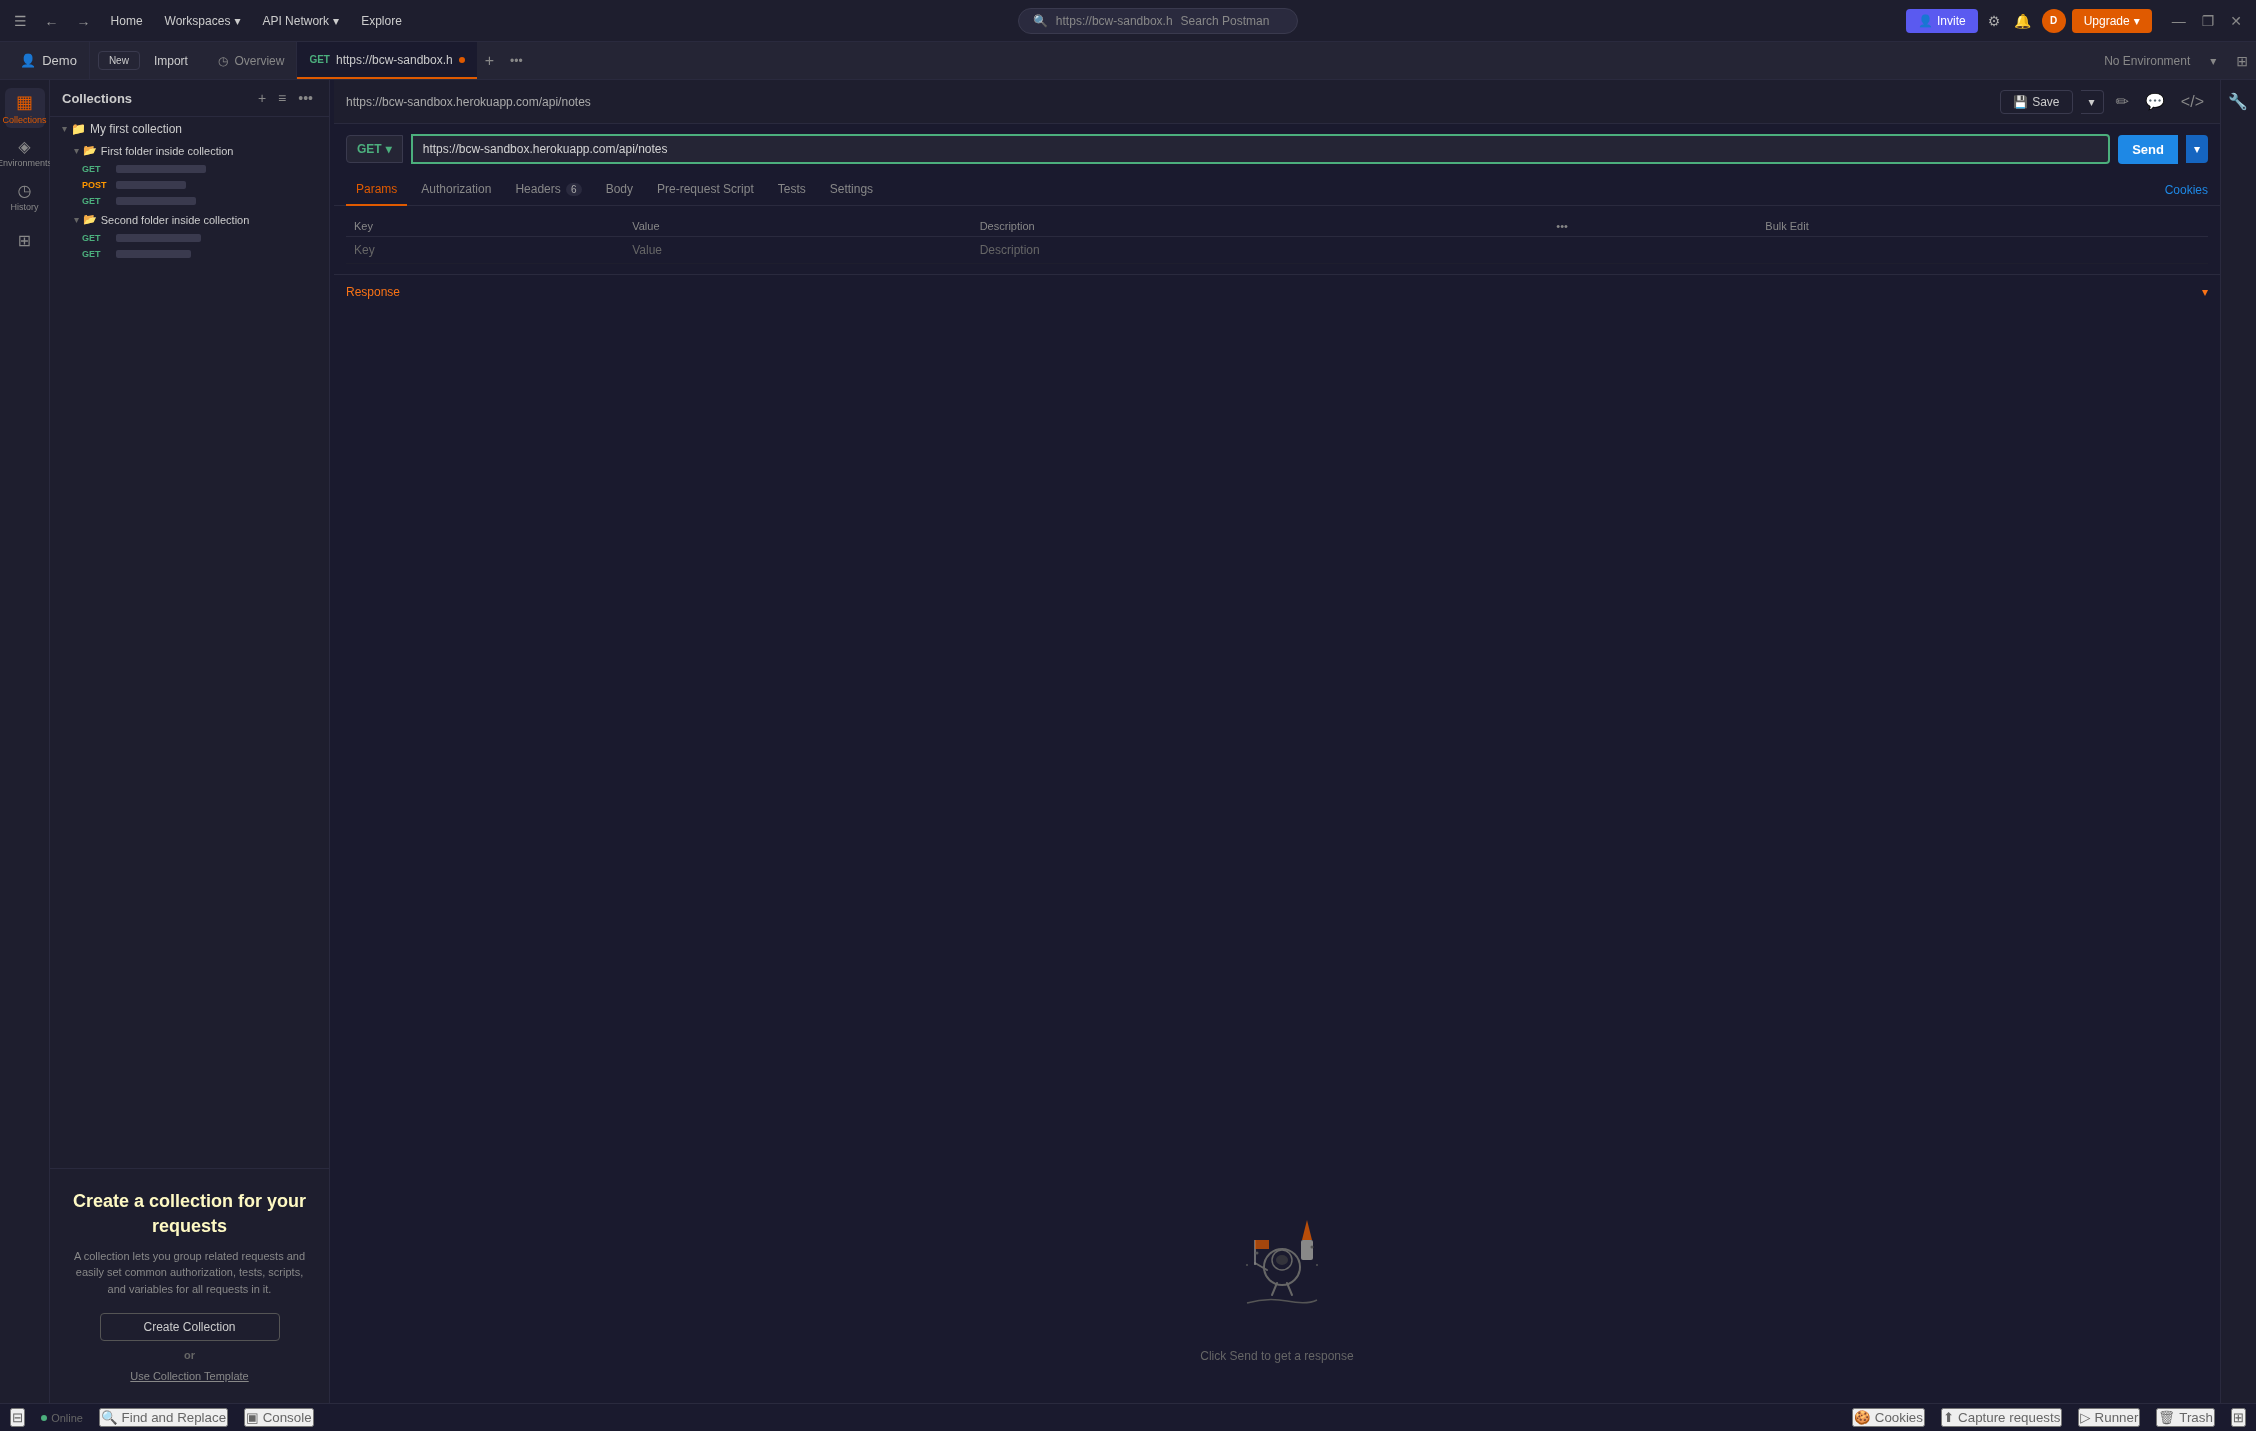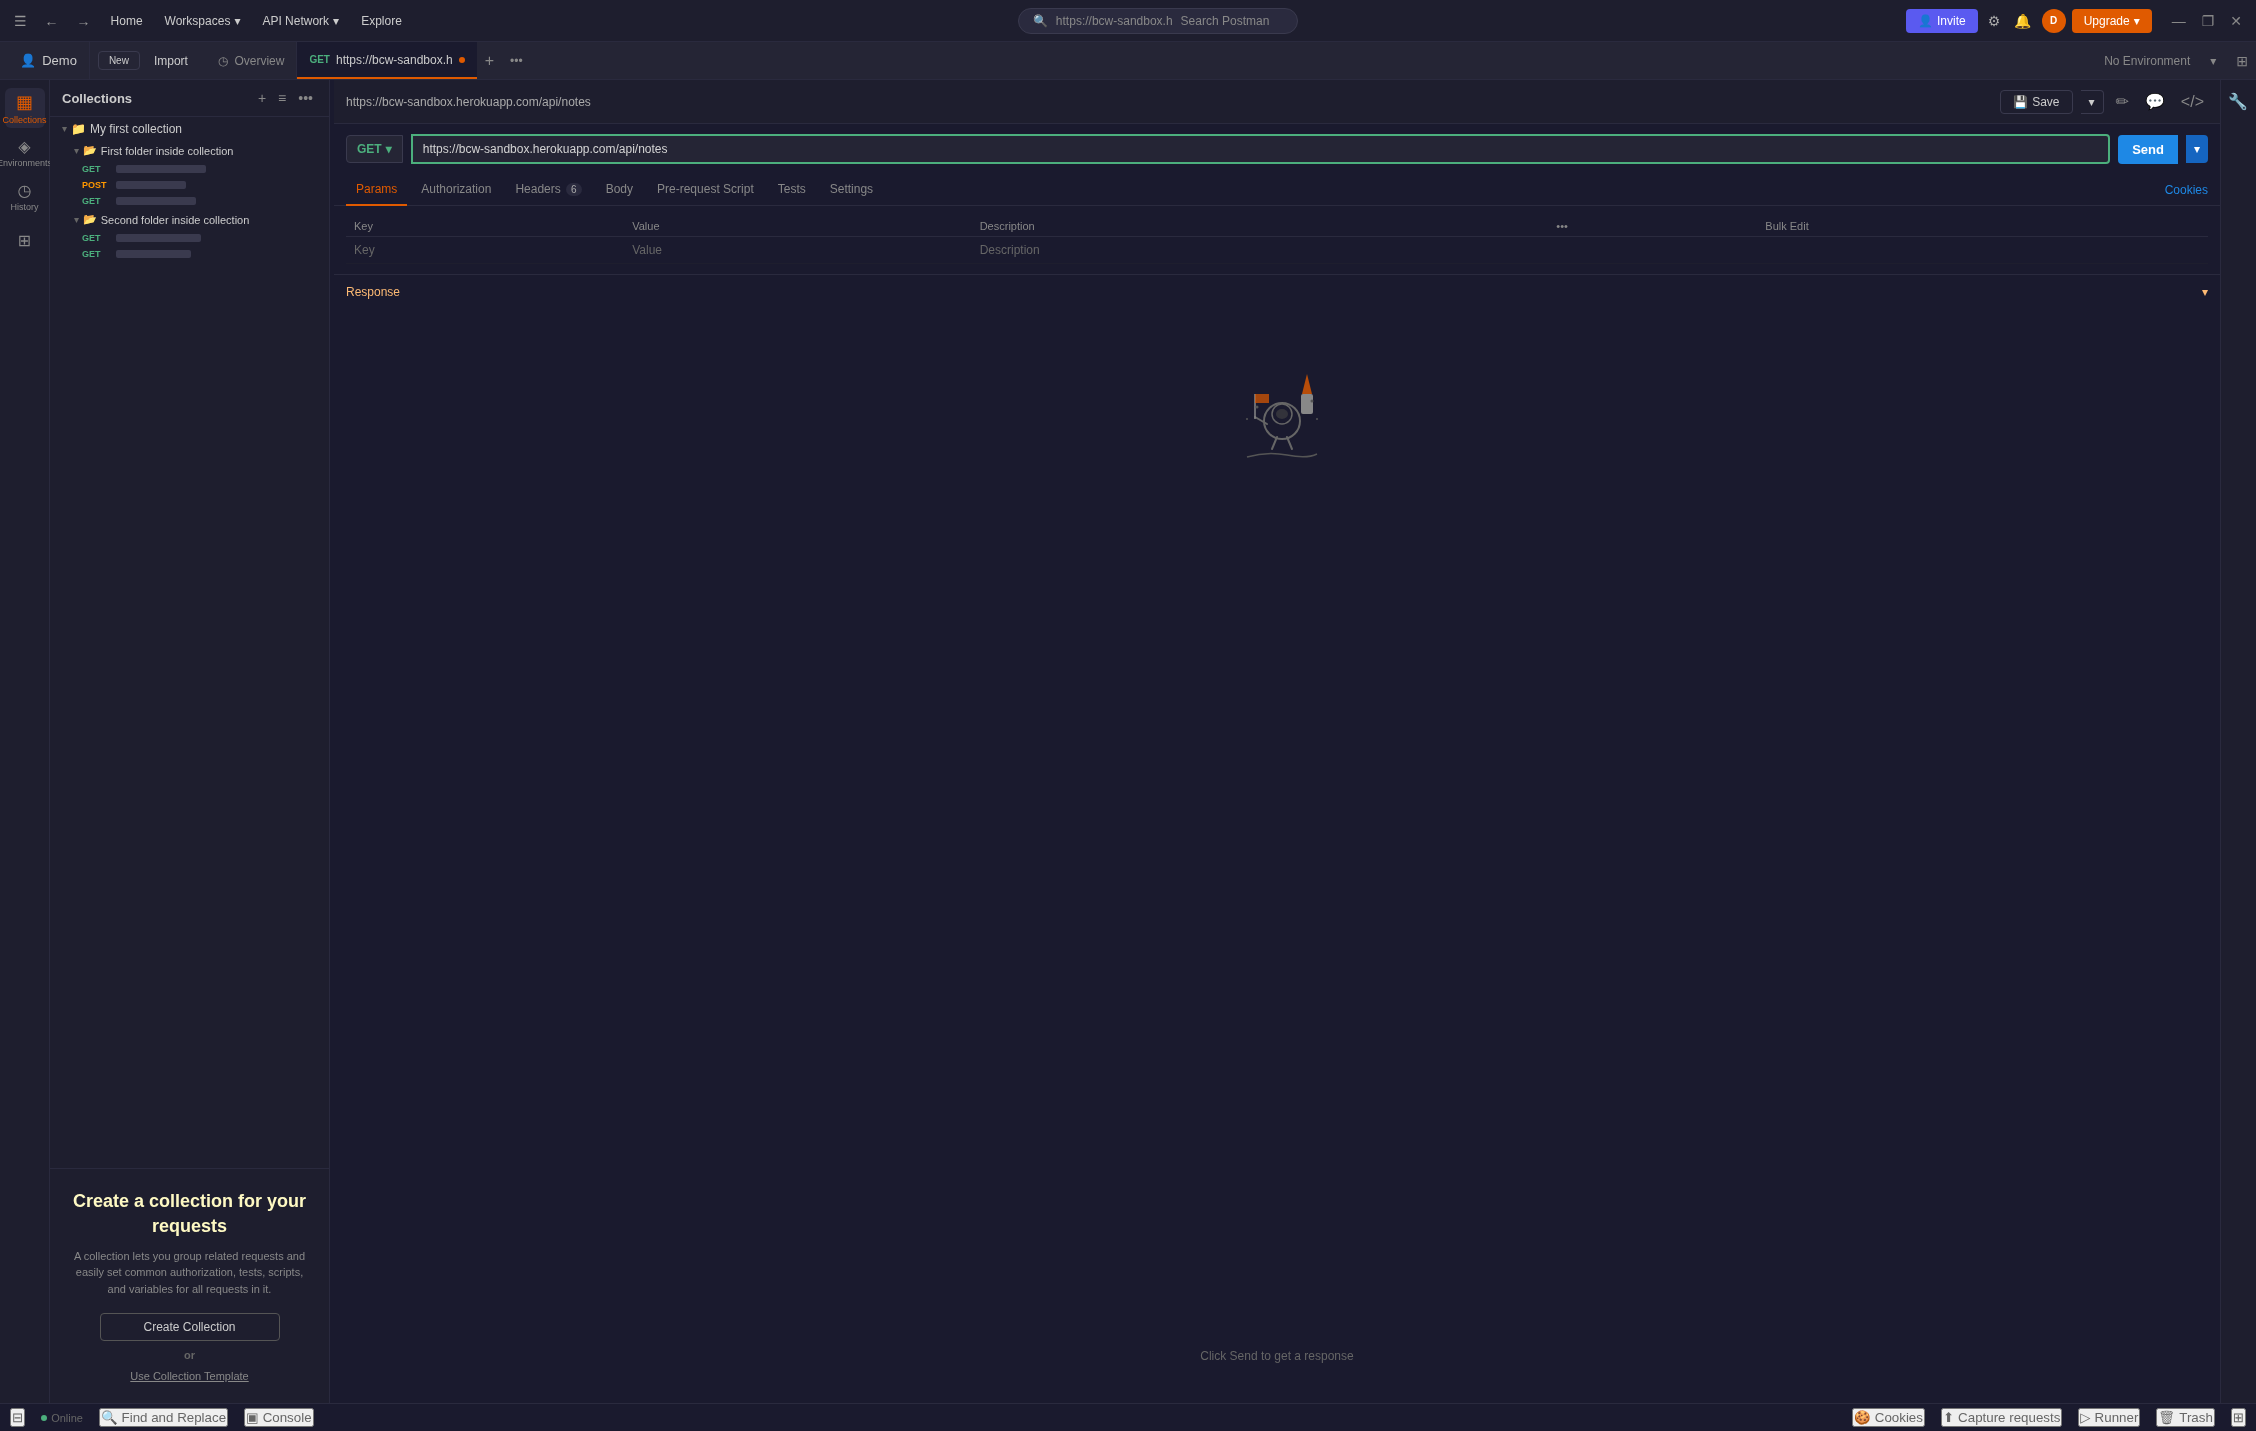--- a/index.html
+++ b/index.html
@@ -613,30 +613,30 @@
     .th-dots { color: #555; }
 
     
     .response-section {
       margin-top: auto;
       border-top: 1px solid #2a2a3e;
       padding: 10px 12px;
       display: flex;
       align-items: center;
       justify-content: space-between;
-      color: #fdba74;
+      color: #f97316;
       font-size: 12px;
       cursor: pointer;
     }
     .response-empty {
       flex: 1;
       display: flex;
       flex-direction: column;
       align-items: center;
-      justify-content: space-between;
+      justify-content: flex-end;
       padding: 40px;
       gap: 22px;
     }
     .astronaut-illustration {
       width: 120px;
       height: 120px;
       margin-bottom: 12px;
     }
     .response-hint {
       color: #666;

